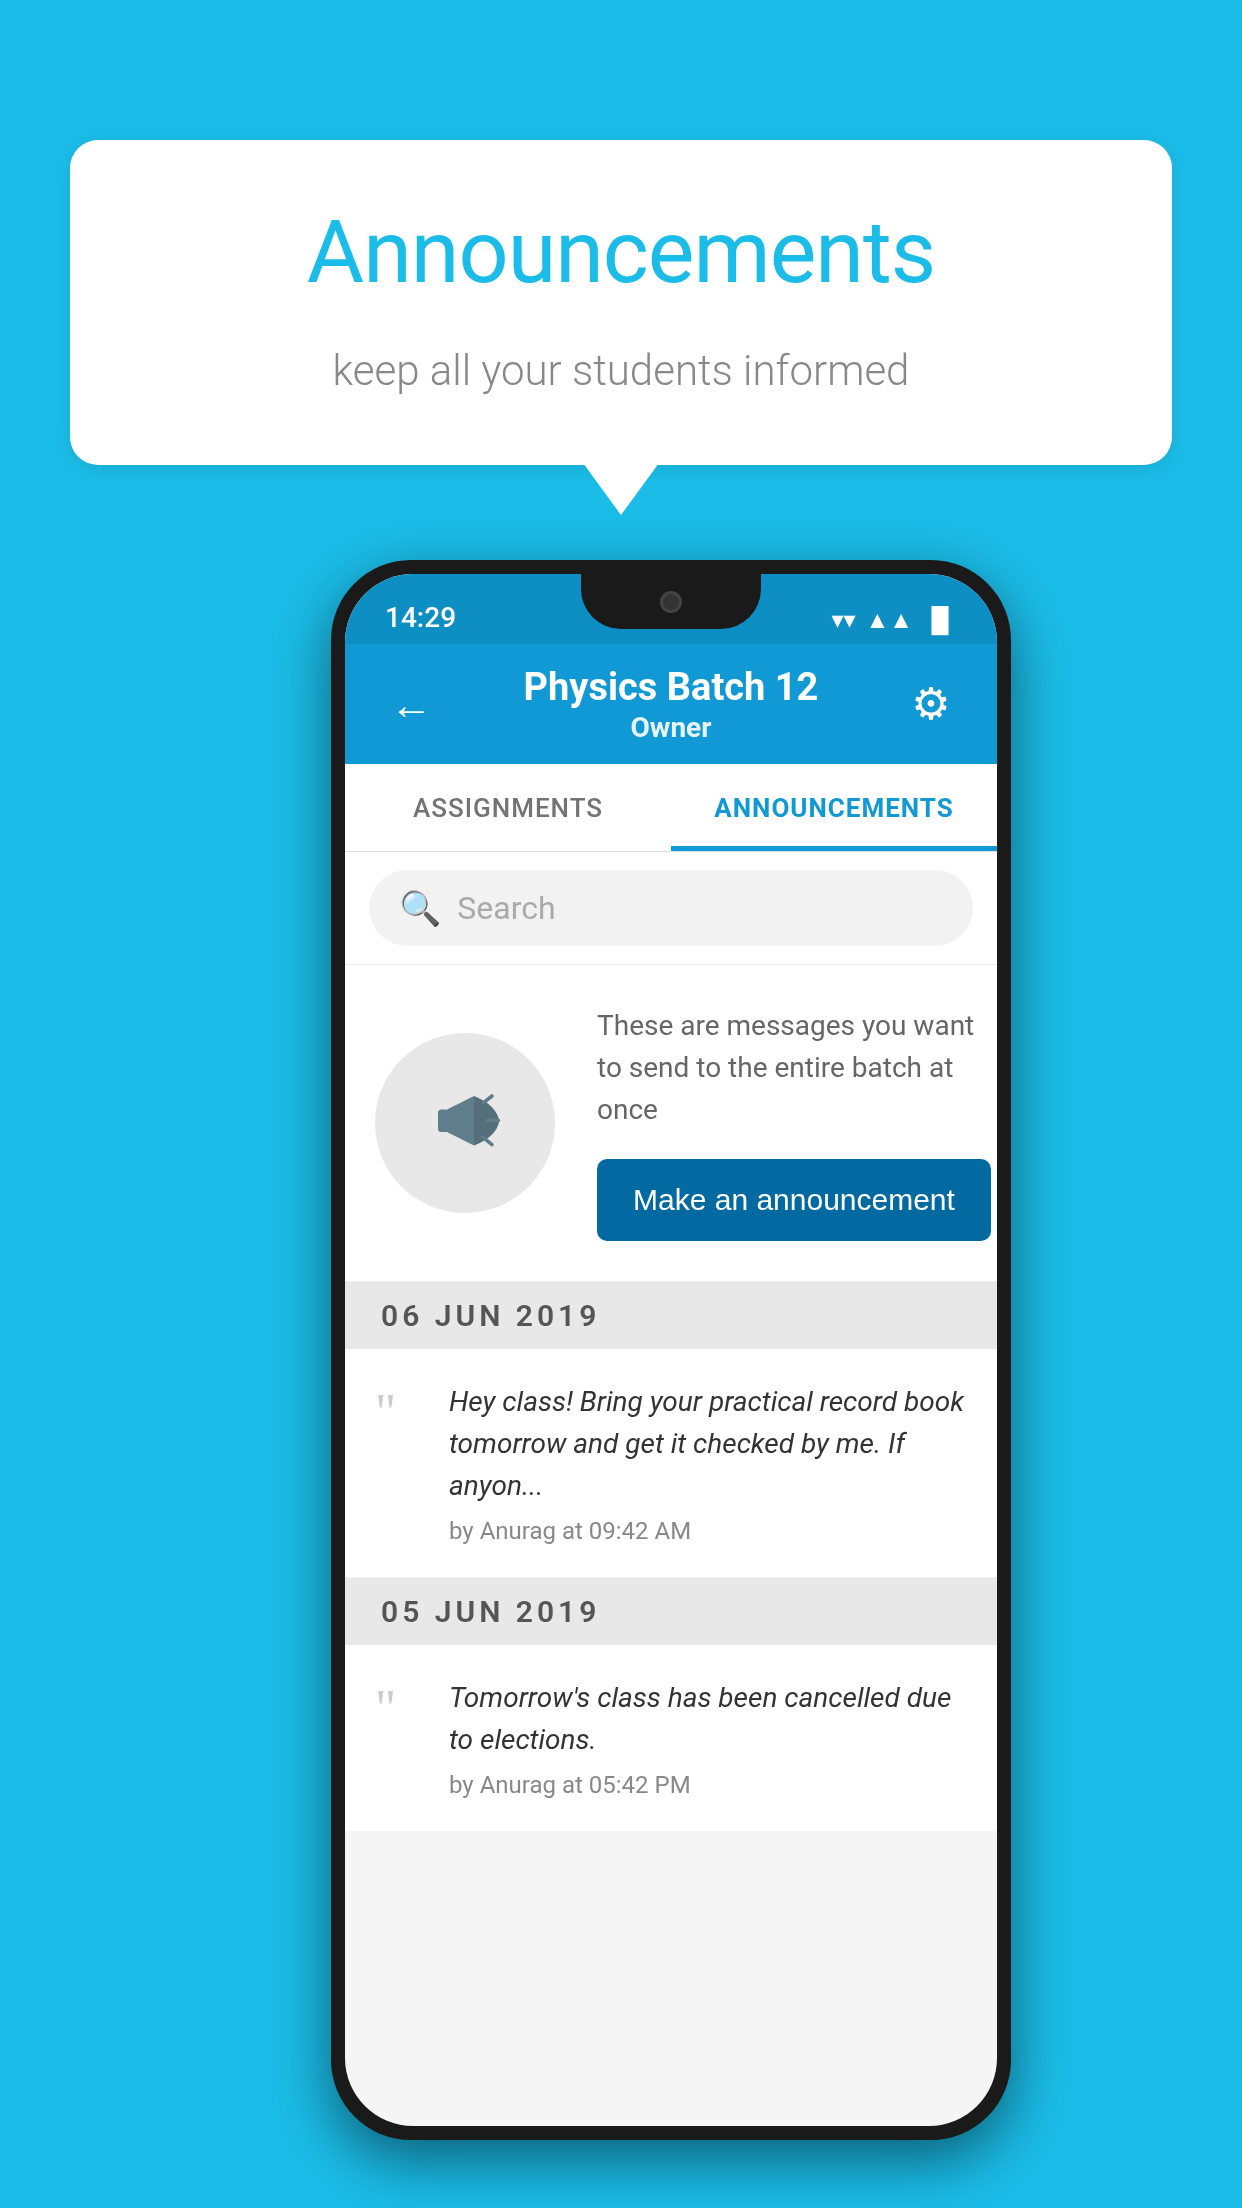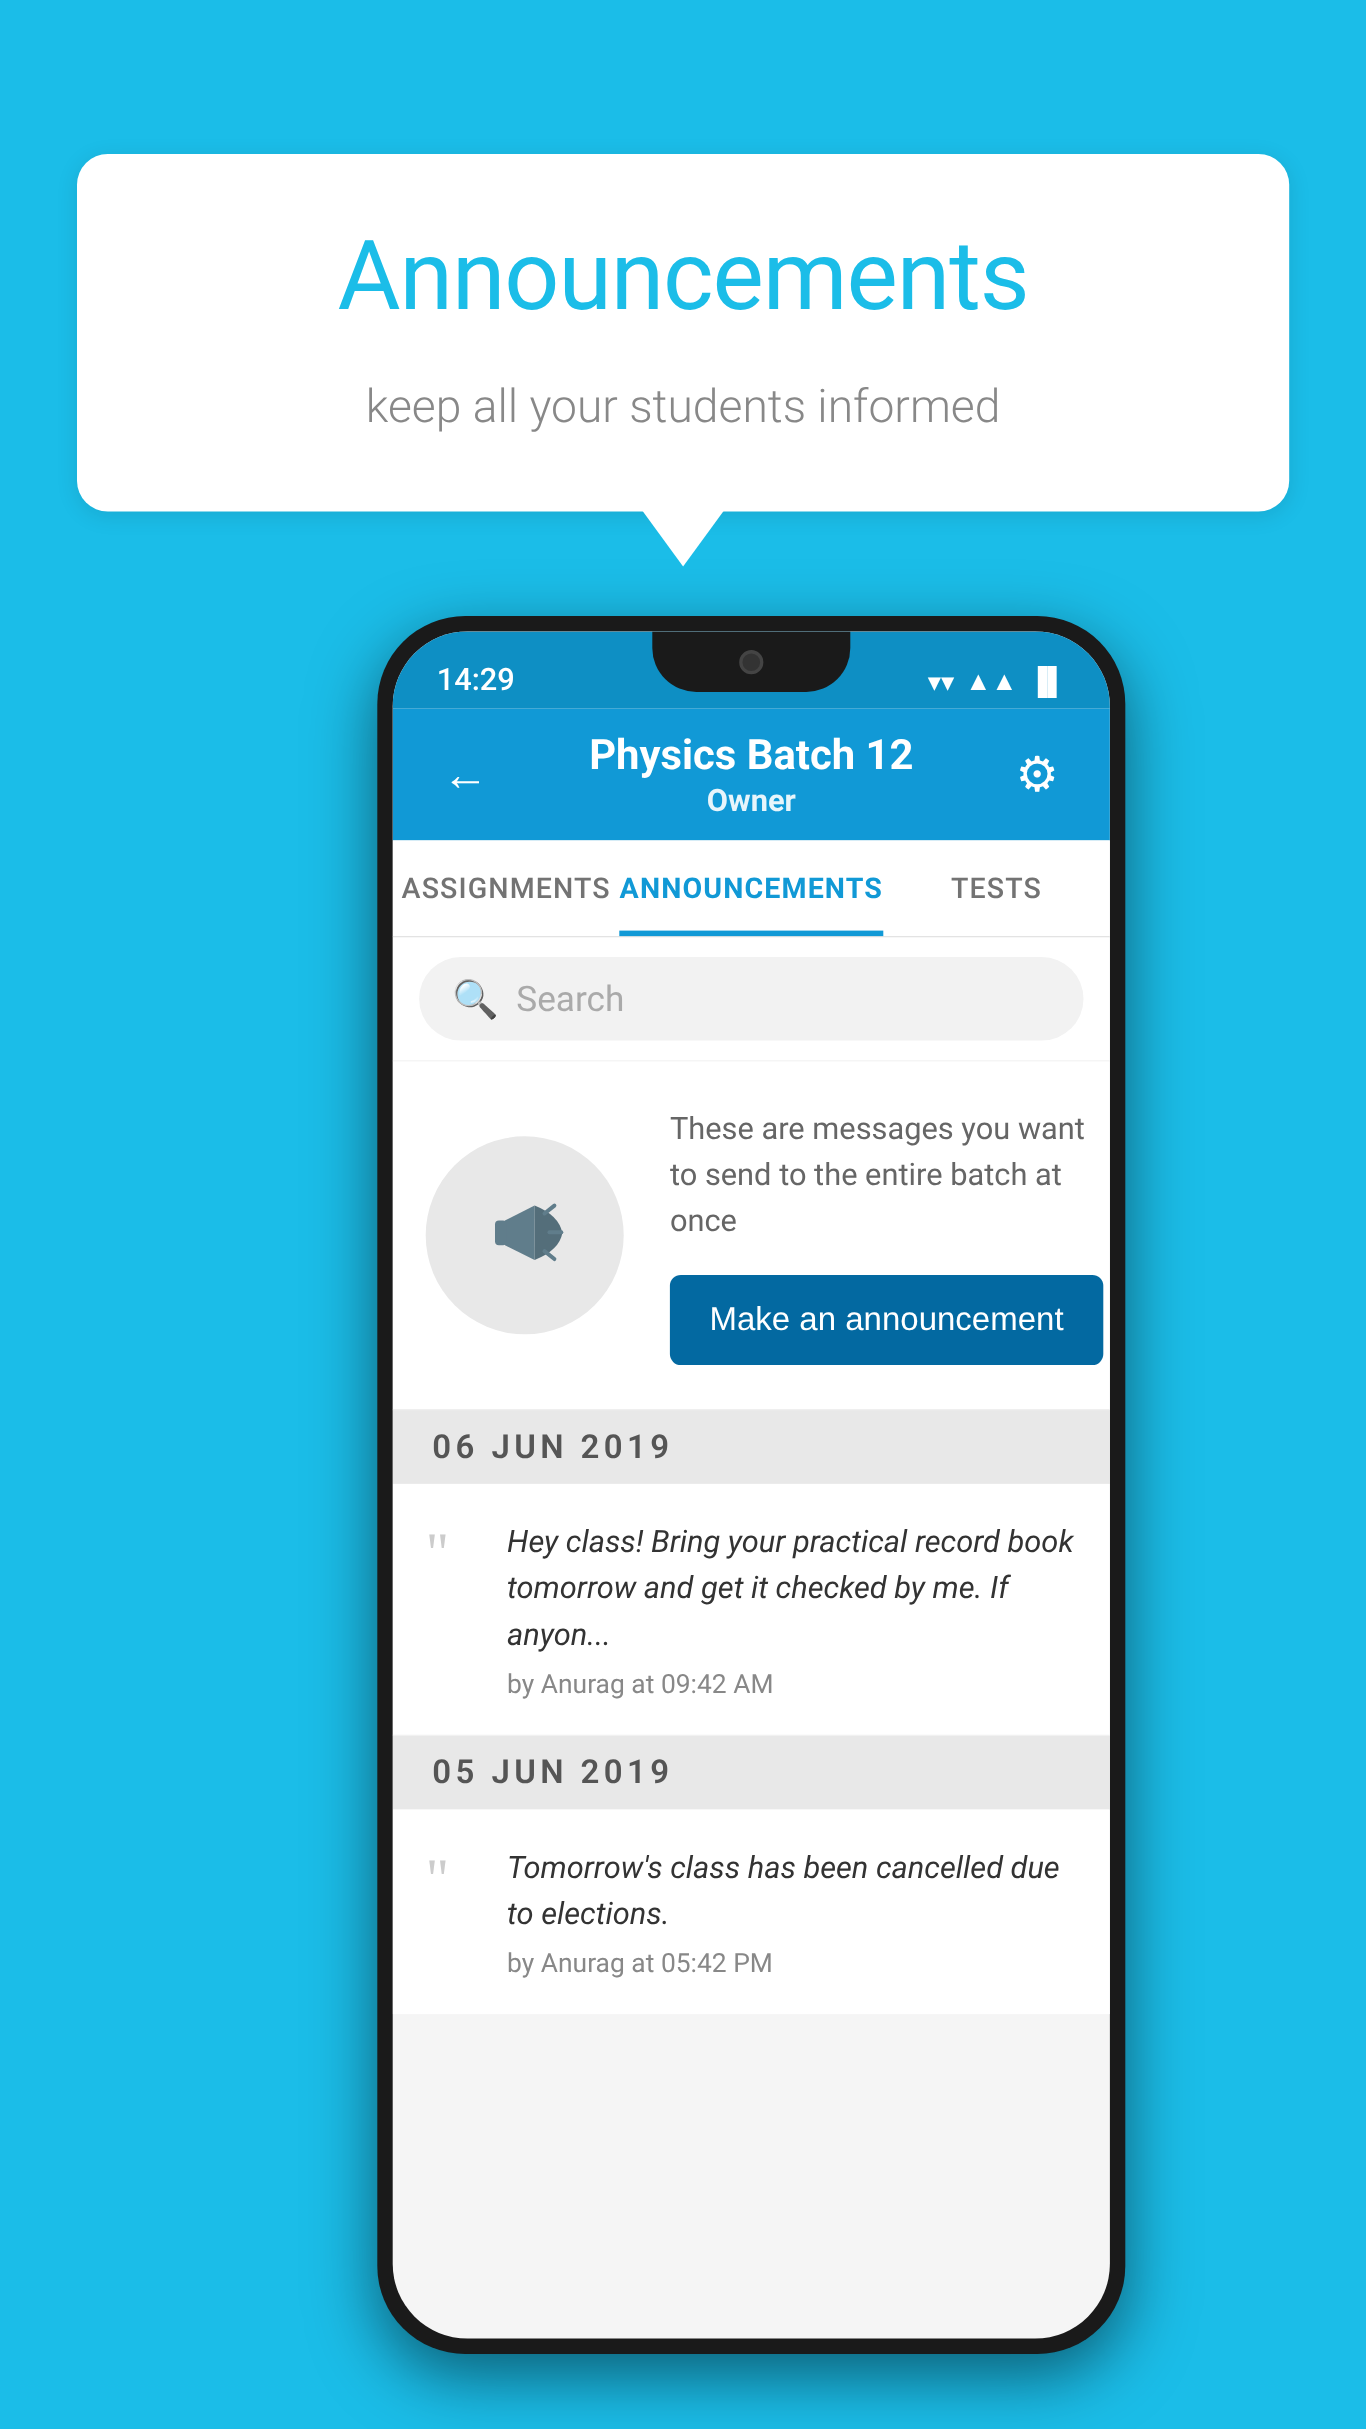--- a/index.html
+++ b/index.html
@@ -55,21 +55,20 @@
     }
 
     
     .phone-wrapper {
       position: absolute;
       top: 560px;
       left: 50%;
       transform: translateX(-50%);
       width: 580px;
       z-index: 5;
-      margin-left: 12px;
     }
 
     
     .phone-shell {
       width: 680px;
       height: 1580px;
       background: #1a1a1a;
       border-radius: 80px;
       position: relative;
       box-shadow: 0 20px 60px rgba(0,0,0,0.5);
@@ -397,23 +396,20 @@
         <span class="settings-icon">⚙</span>
       </div>
 
       <div class="tabs-bar">
         <div class="tab-item">
           <span>ASSIGNMENTS</span>
         </div>
         <div class="tab-item active">
           <span>ANNOUNCEMENTS</span>
         </div>
-        <div class="tab-item">
-          <span>TESTS</span>
-        </div>
       </div>
 
       <div class="search-container">
         <div class="search-bar">
           <span class="search-icon-el">🔍</span>
           <span class="search-text">Search</span>
         </div>
       </div>
 
       <div class="promo-section">

